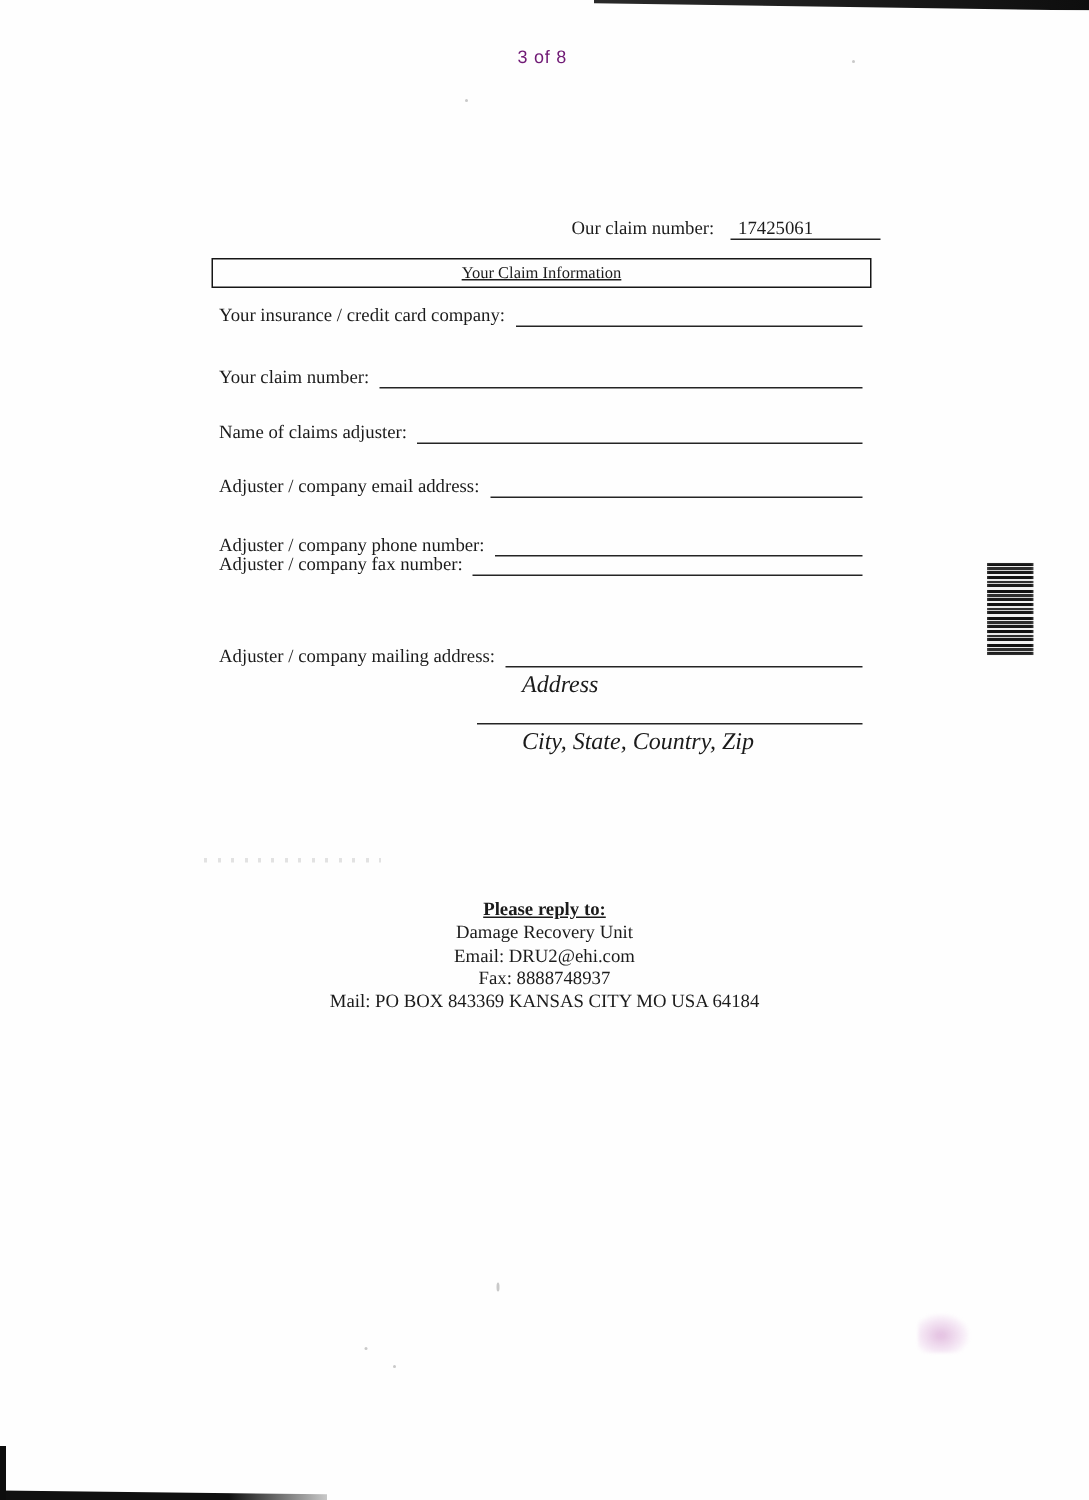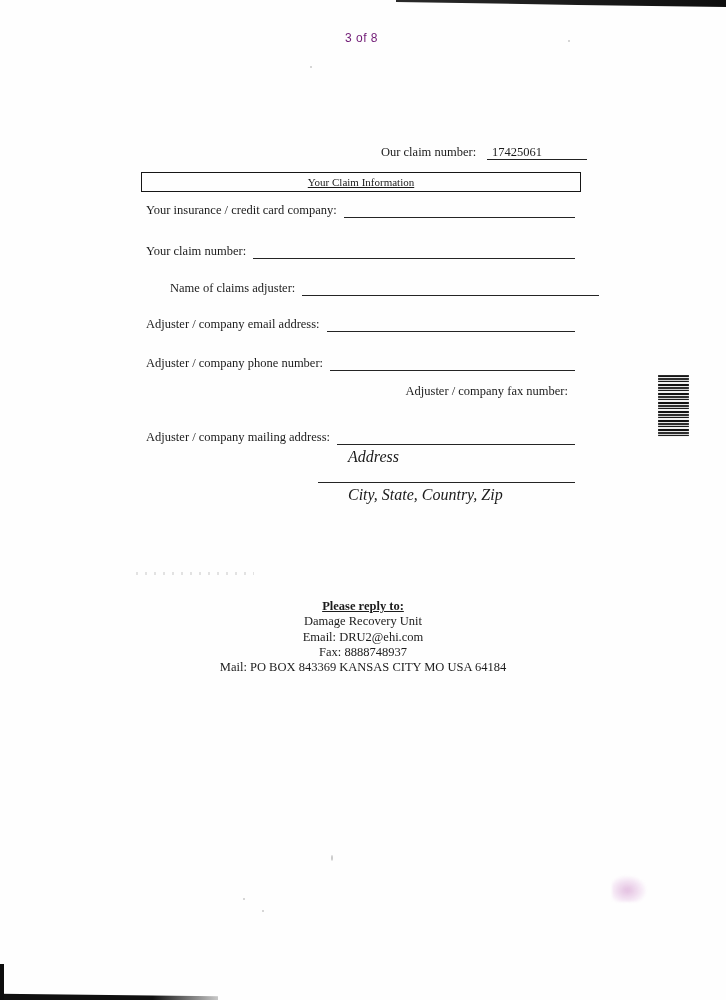--- a/index.html
+++ b/index.html
@@ -196,36 +196,36 @@
   <div class="field-row" style="top:202px;">
     <span class="field-label">Your insurance / credit card company:</span>
     <span class="field-line"></span>
   </div>
 
   <div class="field-row" style="top:243px;">
     <span class="field-label">Your claim number:</span>
     <span class="field-line"></span>
   </div>
 
-  <div class="field-row" style="top:280px;margin-left:24px;">
+  <div class="field-row" style="top:280px;">
     <span class="field-label">Name of claims adjuster:</span>
     <span class="field-line"></span>
   </div>
 
   <div class="field-row" style="top:316px;">
     <span class="field-label">Adjuster / company email address:</span>
     <span class="field-line"></span>
   </div>
 
   <div class="field-row" style="top:355px;">
     <span class="field-label">Adjuster / company phone number:</span>
     <span class="field-line"></span>
   </div>
 
-  <div class="field-row" style="top:384px;flex-direction:column;">
+  <div class="field-row" style="top:368px;">
     <span class="field-label">Adjuster / company fax number:</span>
     <span class="field-line"></span>
   </div>
 
   <div class="field-row" style="top:429px;">
     <span class="field-label">Adjuster / company mailing address:</span>
     <span class="field-line"></span>
   </div>
 
   <div class="sub-label" style="left:320px; top:448px;">Address</div>

